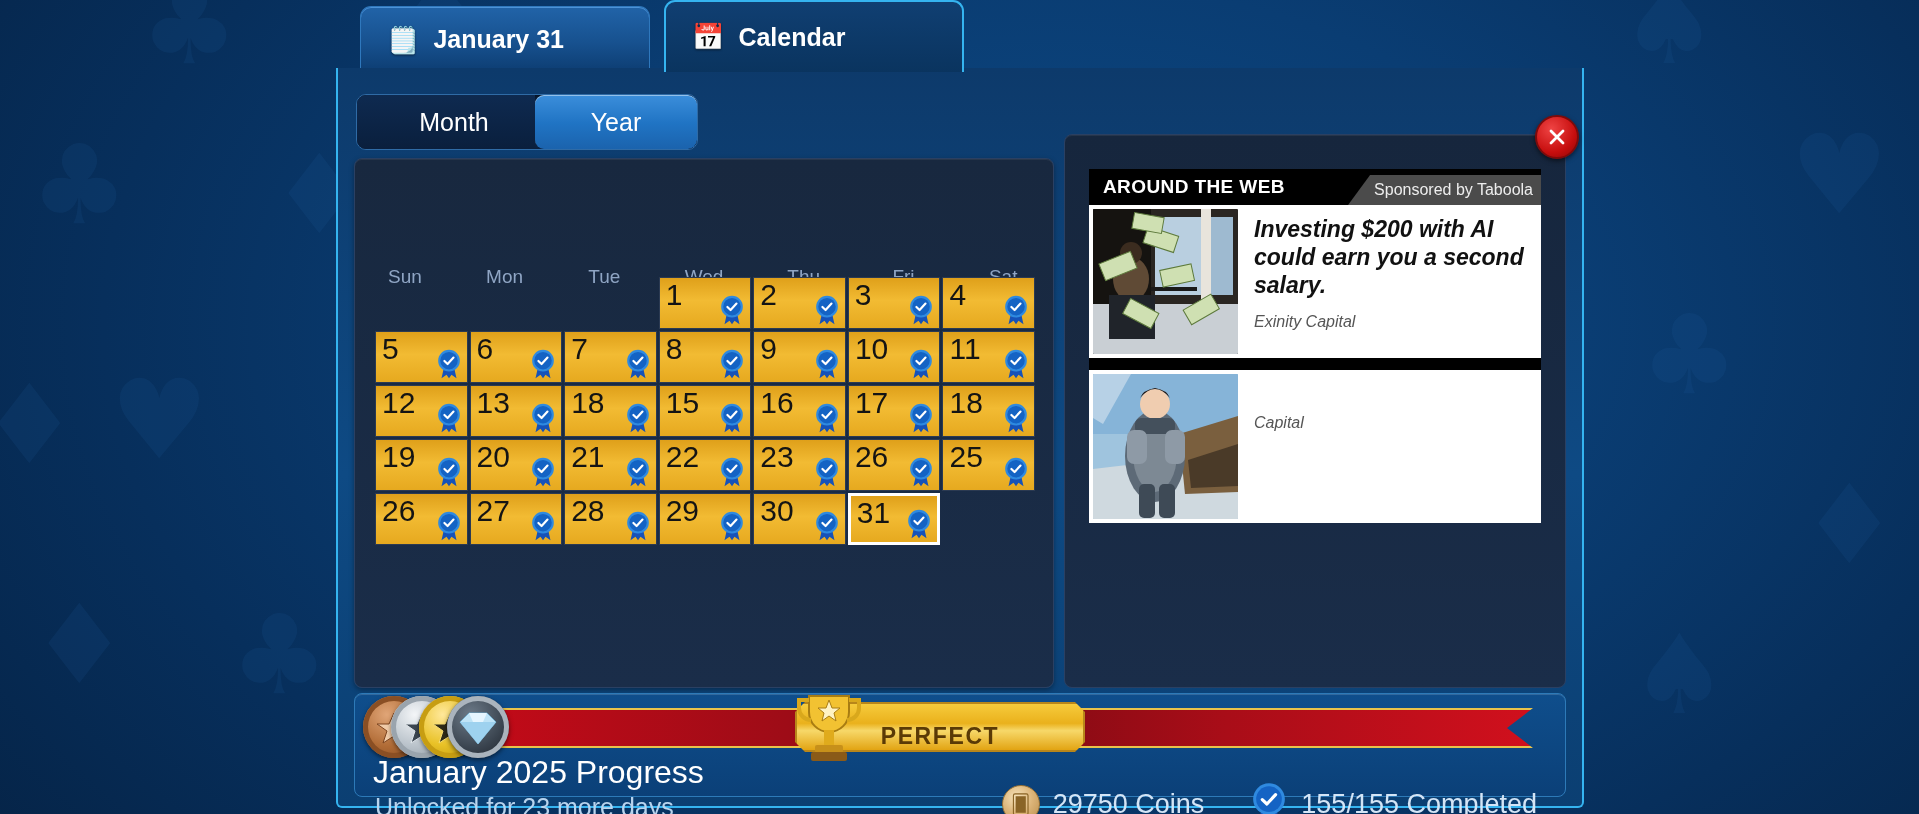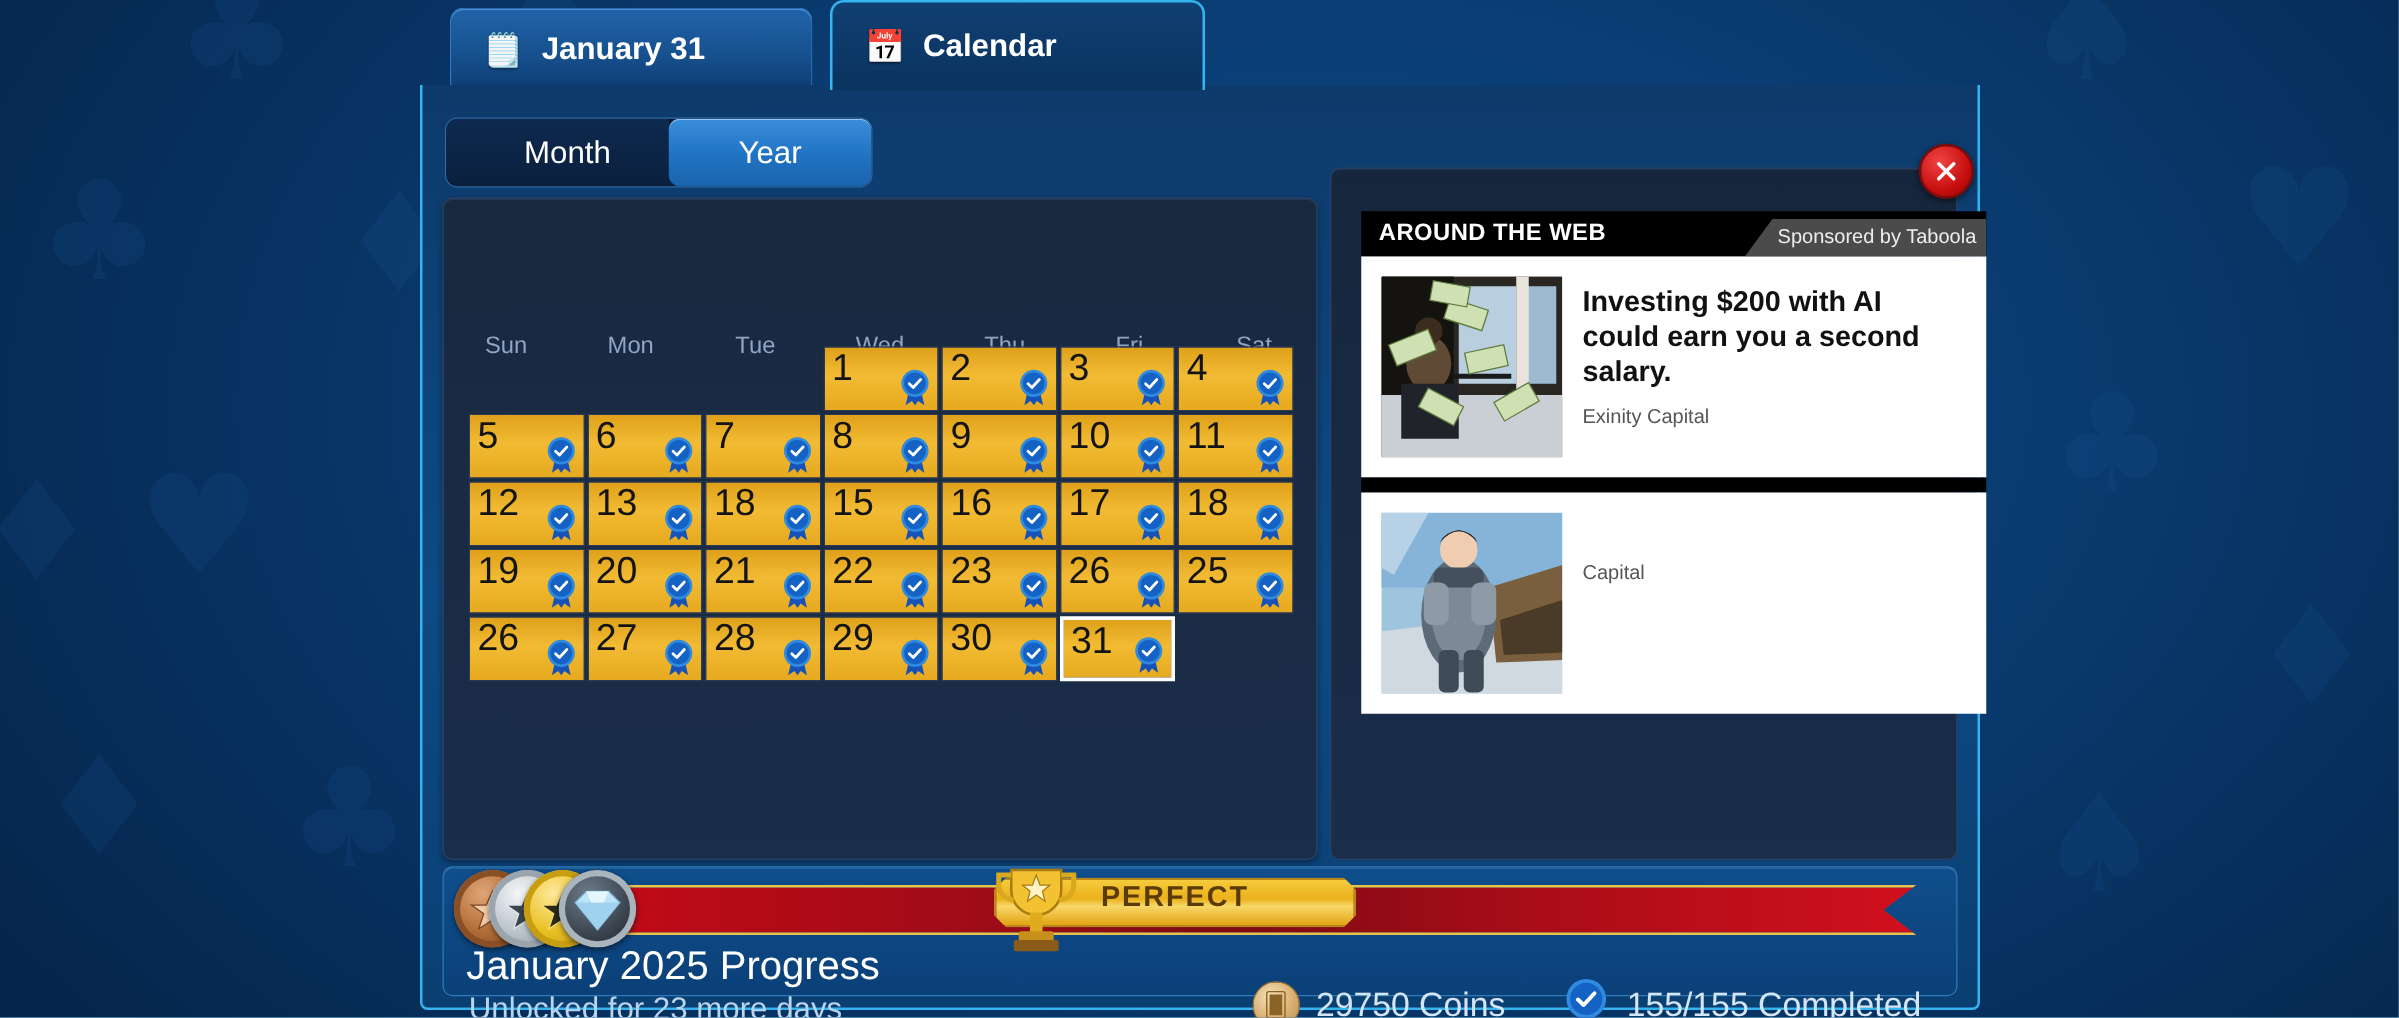--- a/index.html
+++ b/index.html
@@ -124,30 +124,30 @@
   }
   .ribbon-ico { position:absolute; right:5px; bottom:3px; width:26px; height:30px; }
 
   
   .ad-card {
     position:absolute; right:16px; top:66px; width:502px; height:554px;
     background:linear-gradient(180deg,#16263d 0%,#1a2d49 100%);
     border:1px solid #2a4063; border-radius:8px;
     box-shadow:inset 0 1px 0 rgba(255,255,255,.07);
   }
-  .ad-inner { position:absolute; left:24px; top:34px; width:500px; }
+  .ad-inner { position:absolute; left:24px; top:34px; width:452px; }
   .ad-header { height:36px; background:#000; display:flex; align-items:center; position:relative; }
   .ad-header .ttl { color:#fff; font-size:19px; font-weight:bold; letter-spacing:.4px; padding-left:14px; }
   .ad-sponsor {
     position:absolute; right:0; top:6px; height:30px; padding:0 8px 0 26px;
     background:#4b4b4b; color:#ededed; font-size:16px;
     display:flex; align-items:center;
     clip-path: polygon(22px 0, 100% 0, 100% 100%, 0 100%);
   }
-  .ad-item { background:#fff; display:flex; gap:16px; padding:16px; }
+  .ad-item { background:#fff; display:flex; gap:16px; padding:4px;font-style:italic; }
   .ad-thumb { width:145px; height:145px; flex:none; border-radius:1px; overflow:hidden; position:relative; }
   .ad-body { padding-top:6px; }
   .ad-title { color:#111; font-size:23px; font-weight:bold; line-height:1.22; }
   .ad-src { color:#555; font-size:16px; margin-top:14px; }
   .ad-gap { height:12px; background:#000; }
 
   .close-btn {
     position:absolute; right:-14px; top:-20px; width:44px; height:44px; border-radius:50%;
     background:radial-gradient(circle at 36% 30%, #ef4444 0%, #c70e0e 62%, #8b0606 100%);
     border:2px solid #7e0a0a;
@@ -167,24 +167,24 @@
   }
   .ribbon {
     position:absolute; left:80px; top:14px; right:32px; height:40px;
     background:linear-gradient(90deg,#c80a18 0%,#9e0c17 32%,#7d0a13 50%,#a90d18 72%,#d1101d 100%);
     border-top:2px solid #e8c24a; border-bottom:2px solid #e8c24a;
     clip-path: polygon(0 0, 100% 0, calc(100% - 26px) 50%, 100% 100%, 0 100%);
   }
   .medals { position:absolute; left:8px; top:2px; width:150px; height:62px; }
   .medal { position:absolute; top:0; width:62px; height:62px; border-radius:50%; }
   .perfect {
-    position:absolute; left:440px; top:8px; width:290px; height:40px;
+    position:absolute; left:440px; top:8px; width:290px; height:50px;
     background:linear-gradient(180deg,#f6cb3c 0%,#eab11c 42%,#f7d869 58%,#e2a413 100%);
     border:2px solid #b8861a; border-radius:8px;
-    display:flex; align-items:flex-start; justify-content:center;
+    display:flex; align-items:flex-end; justify-content:center;
     clip-path: polygon(10px 0,calc(100% - 10px) 0,100% 10px,100% calc(100% - 10px),calc(100% - 10px) 100%,10px 100%,0 calc(100% - 10px),0 10px);
     box-shadow:0 2px 4px rgba(0,0,0,.4);
   }
   .perfect span { color:#5a3a06; font-size:23px; font-weight:bold; letter-spacing:1.6px; }
   .trophy { position:absolute; left:438px; top:-6px; width:72px; height:76px; z-index:3; }
 
   .prog-title { position:absolute; left:18px; top:60px; color:#fff; font-size:32px; }
   .prog-sub   { position:absolute; left:20px; top:99px; color:#b9d4ee; font-size:25px; }
 
   .stats { position:absolute; right:28px; top:88px; display:flex; align-items:center; gap:46px; }

